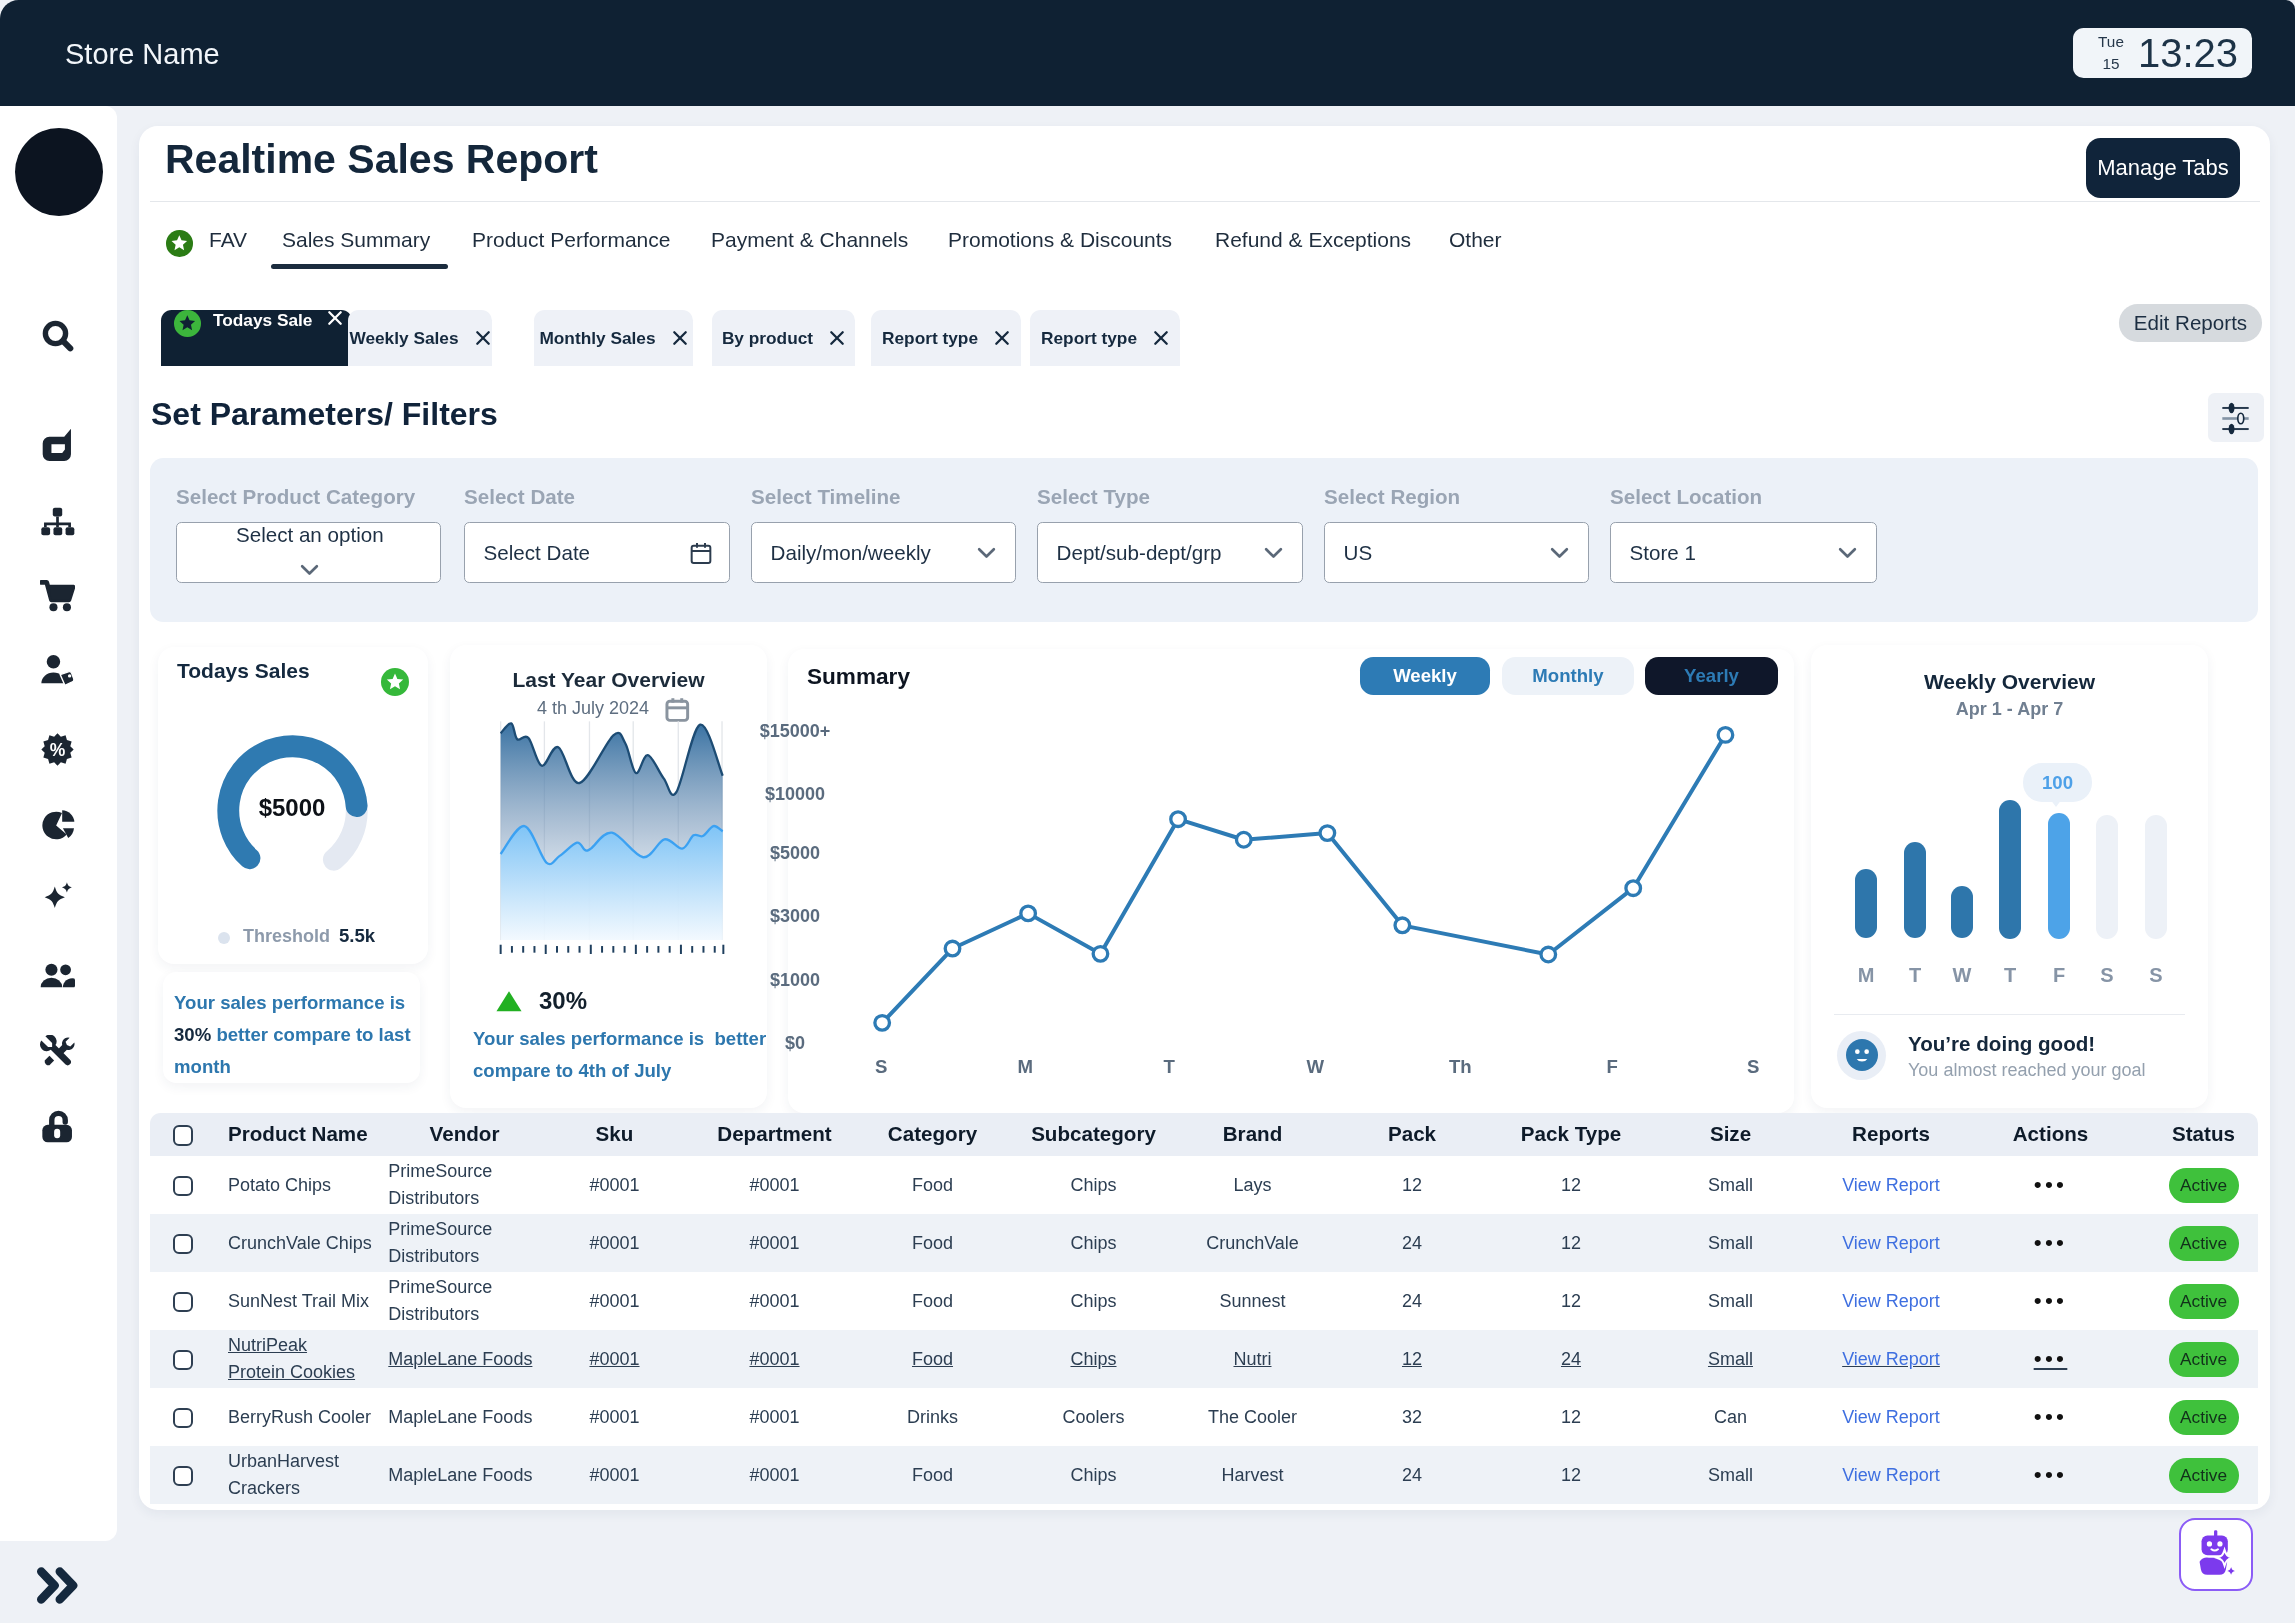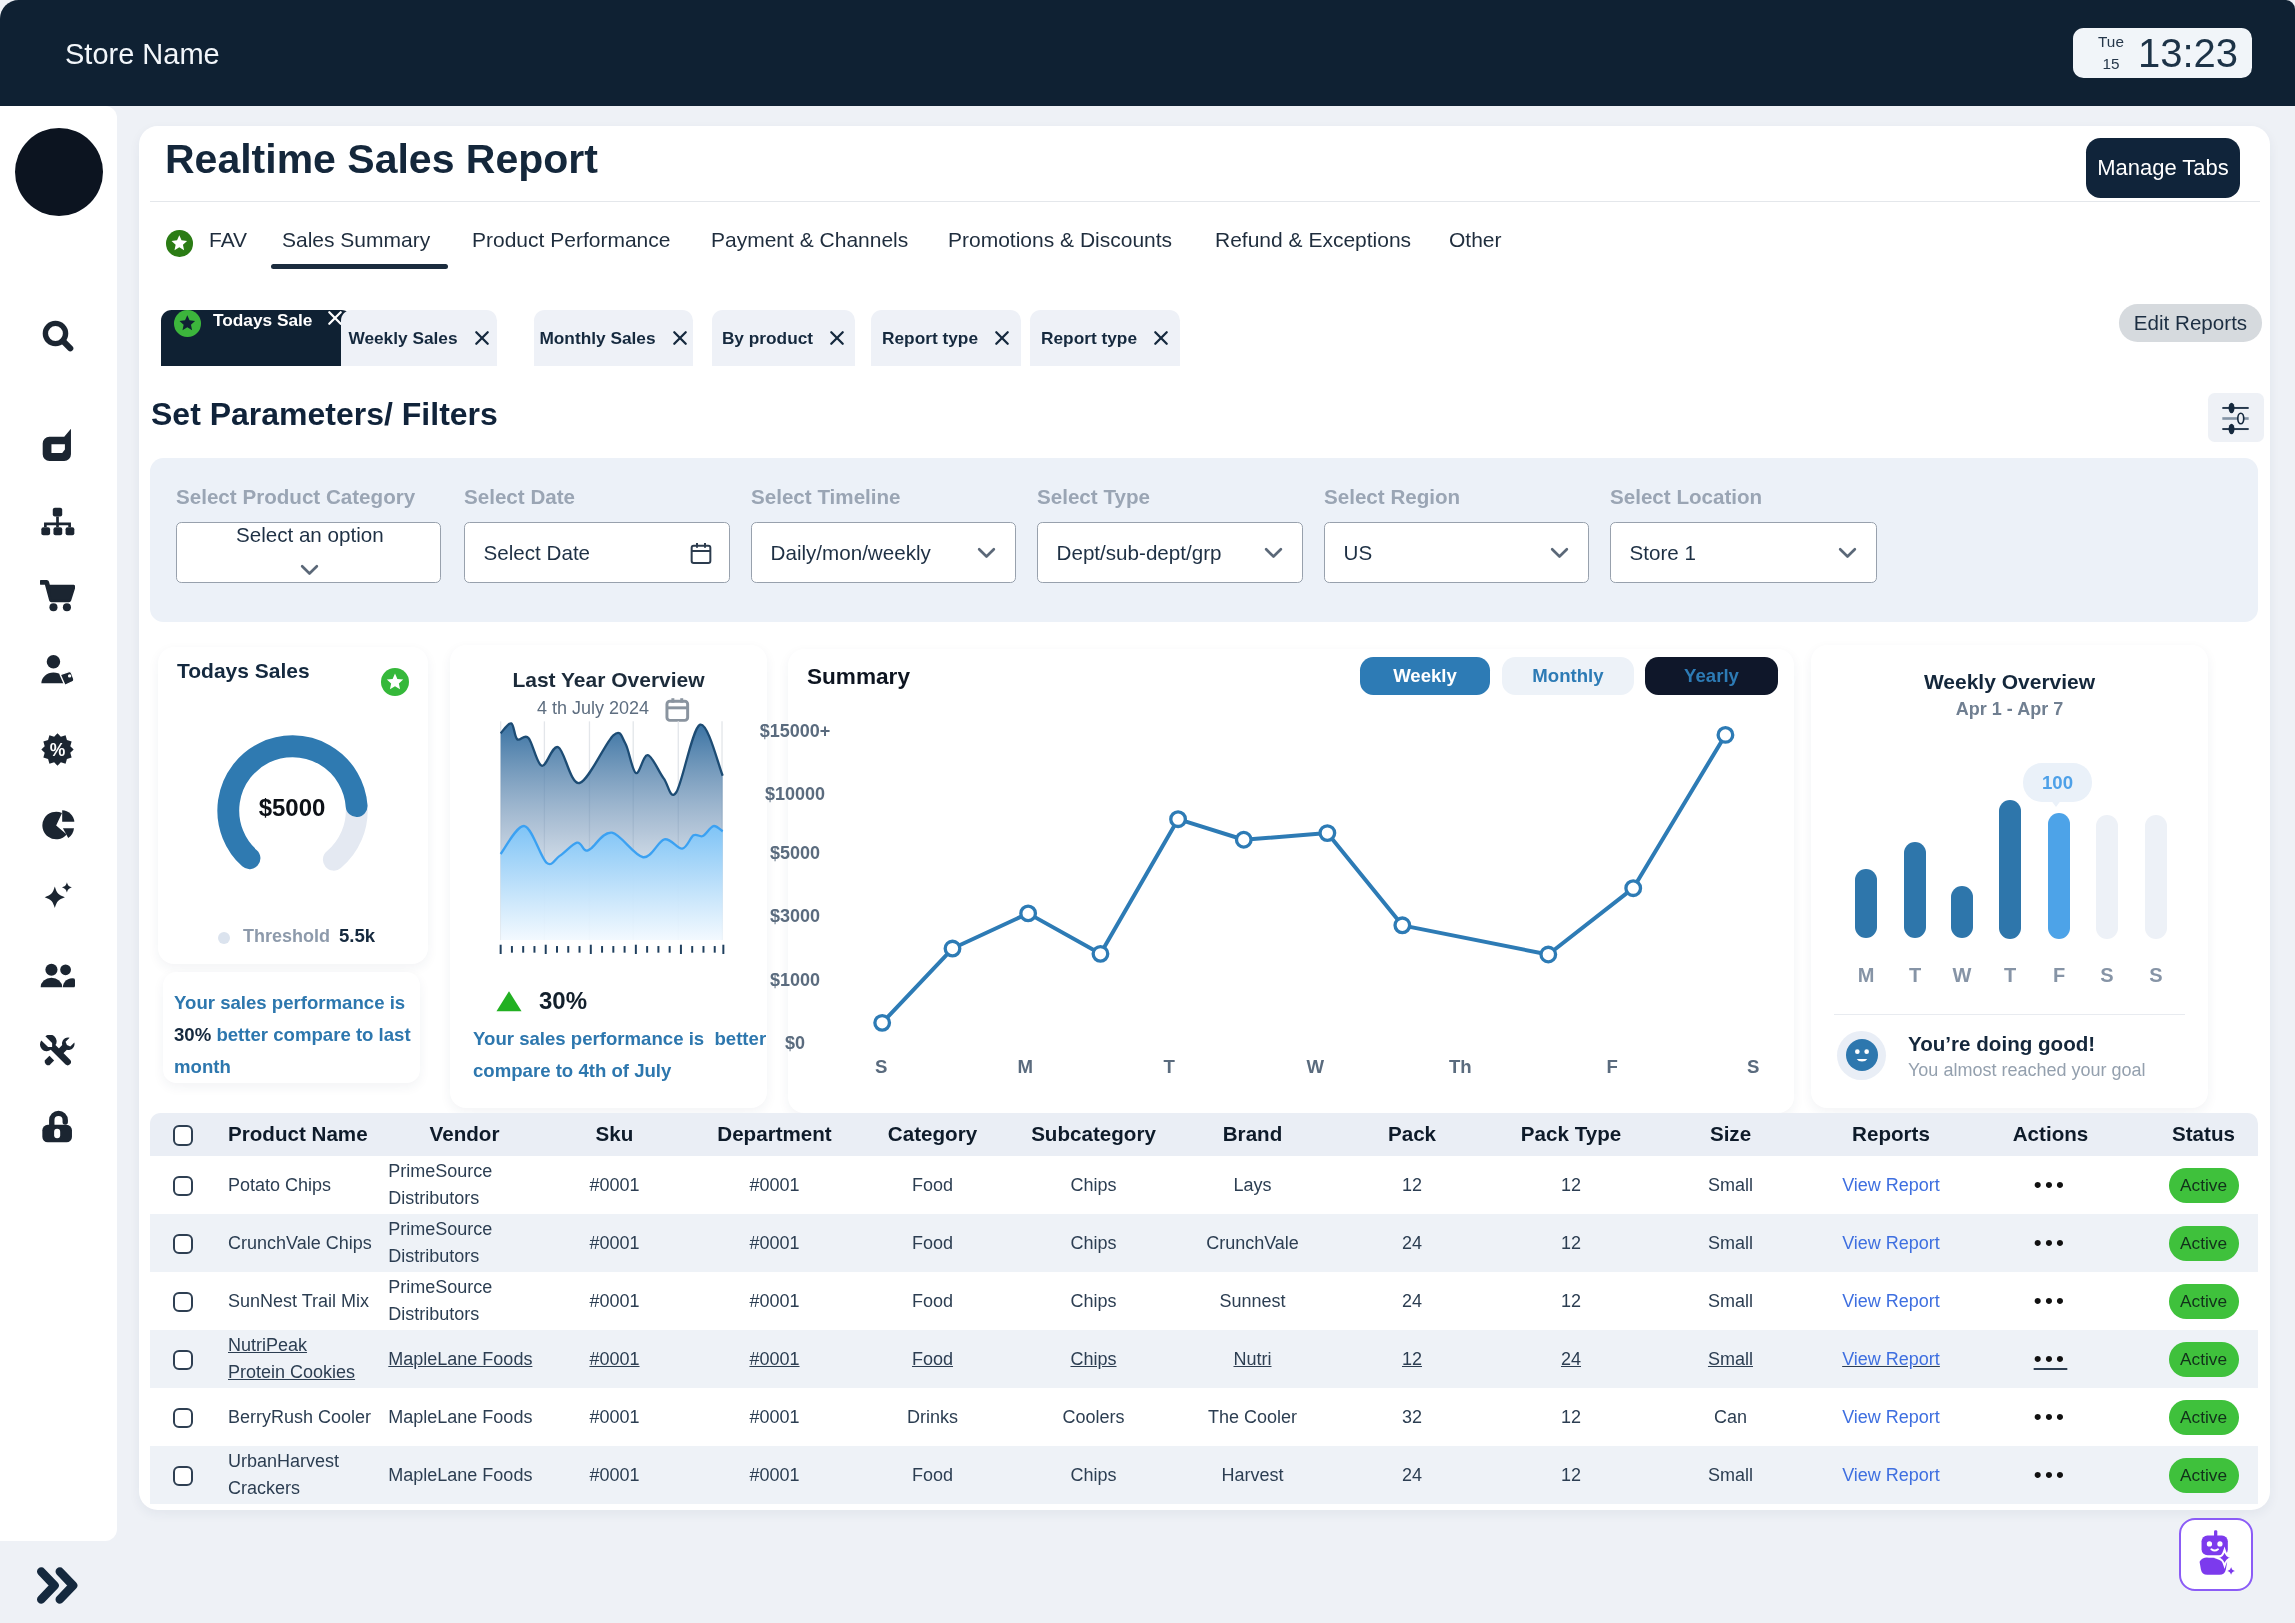--- a/index.html
+++ b/index.html
@@ -132,21 +132,21 @@
   <span style="position:relative;width:26.6px;height:26.6px;margin-left:13.3px;border-radius:50%;background:#3cb53c;display:inline-block;">
   <svg width="26.6" height="26.6" viewBox="0 0 40 40">
         <path d="M20 8 l3.4 7.6 8.3 0.9 -6.2 5.6 1.7 8.2 -7.2 -4.2 -7.2 4.2 1.7 -8.2 -6.2 -5.6 8.3 -0.9 Z" fill="#0f2133"></path>
       </svg>
     </span>
   <span style="margin-left:12px;font-size:17.3px;color:#fff;font-weight:bold;">Todays Sale</span>
   <svg style="margin-left:14.6px" width="16" height="16" viewBox="0 0 28 28">
       <path d="M4 4 L24 24 M24 4 L4 24" stroke="#fff" stroke-width="4" stroke-linecap="round"></path>
     </svg>
 </div>
-<div class="abs chip" style="left:341px;width:156px;">Weekly Sales<svg width="16" height="16" viewBox="0 0 28 28">
+<div class="abs chip" style="left:348px;width:144px;">Weekly Sales<svg width="16" height="16" viewBox="0 0 28 28">
       <path d="M4 4 L24 24 M24 4 L4 24" stroke="#15293e" stroke-width="4" stroke-linecap="round"></path>
     </svg></div>
 <div class="abs chip" style="left:534px;width:159px;">Monthly Sales<svg width="16" height="16" viewBox="0 0 28 28">
       <path d="M4 4 L24 24 M24 4 L4 24" stroke="#15293e" stroke-width="4" stroke-linecap="round"></path>
     </svg></div>
 <div class="abs chip" style="left:712px;width:143px;">By product<svg width="16" height="16" viewBox="0 0 28 28">
       <path d="M4 4 L24 24 M24 4 L4 24" stroke="#15293e" stroke-width="4" stroke-linecap="round"></path>
     </svg></div>
 <div class="abs chip" style="left:871px;width:150px;">Report type<svg width="16" height="16" viewBox="0 0 28 28">
       <path d="M4 4 L24 24 M24 4 L4 24" stroke="#15293e" stroke-width="4" stroke-linecap="round"></path>

